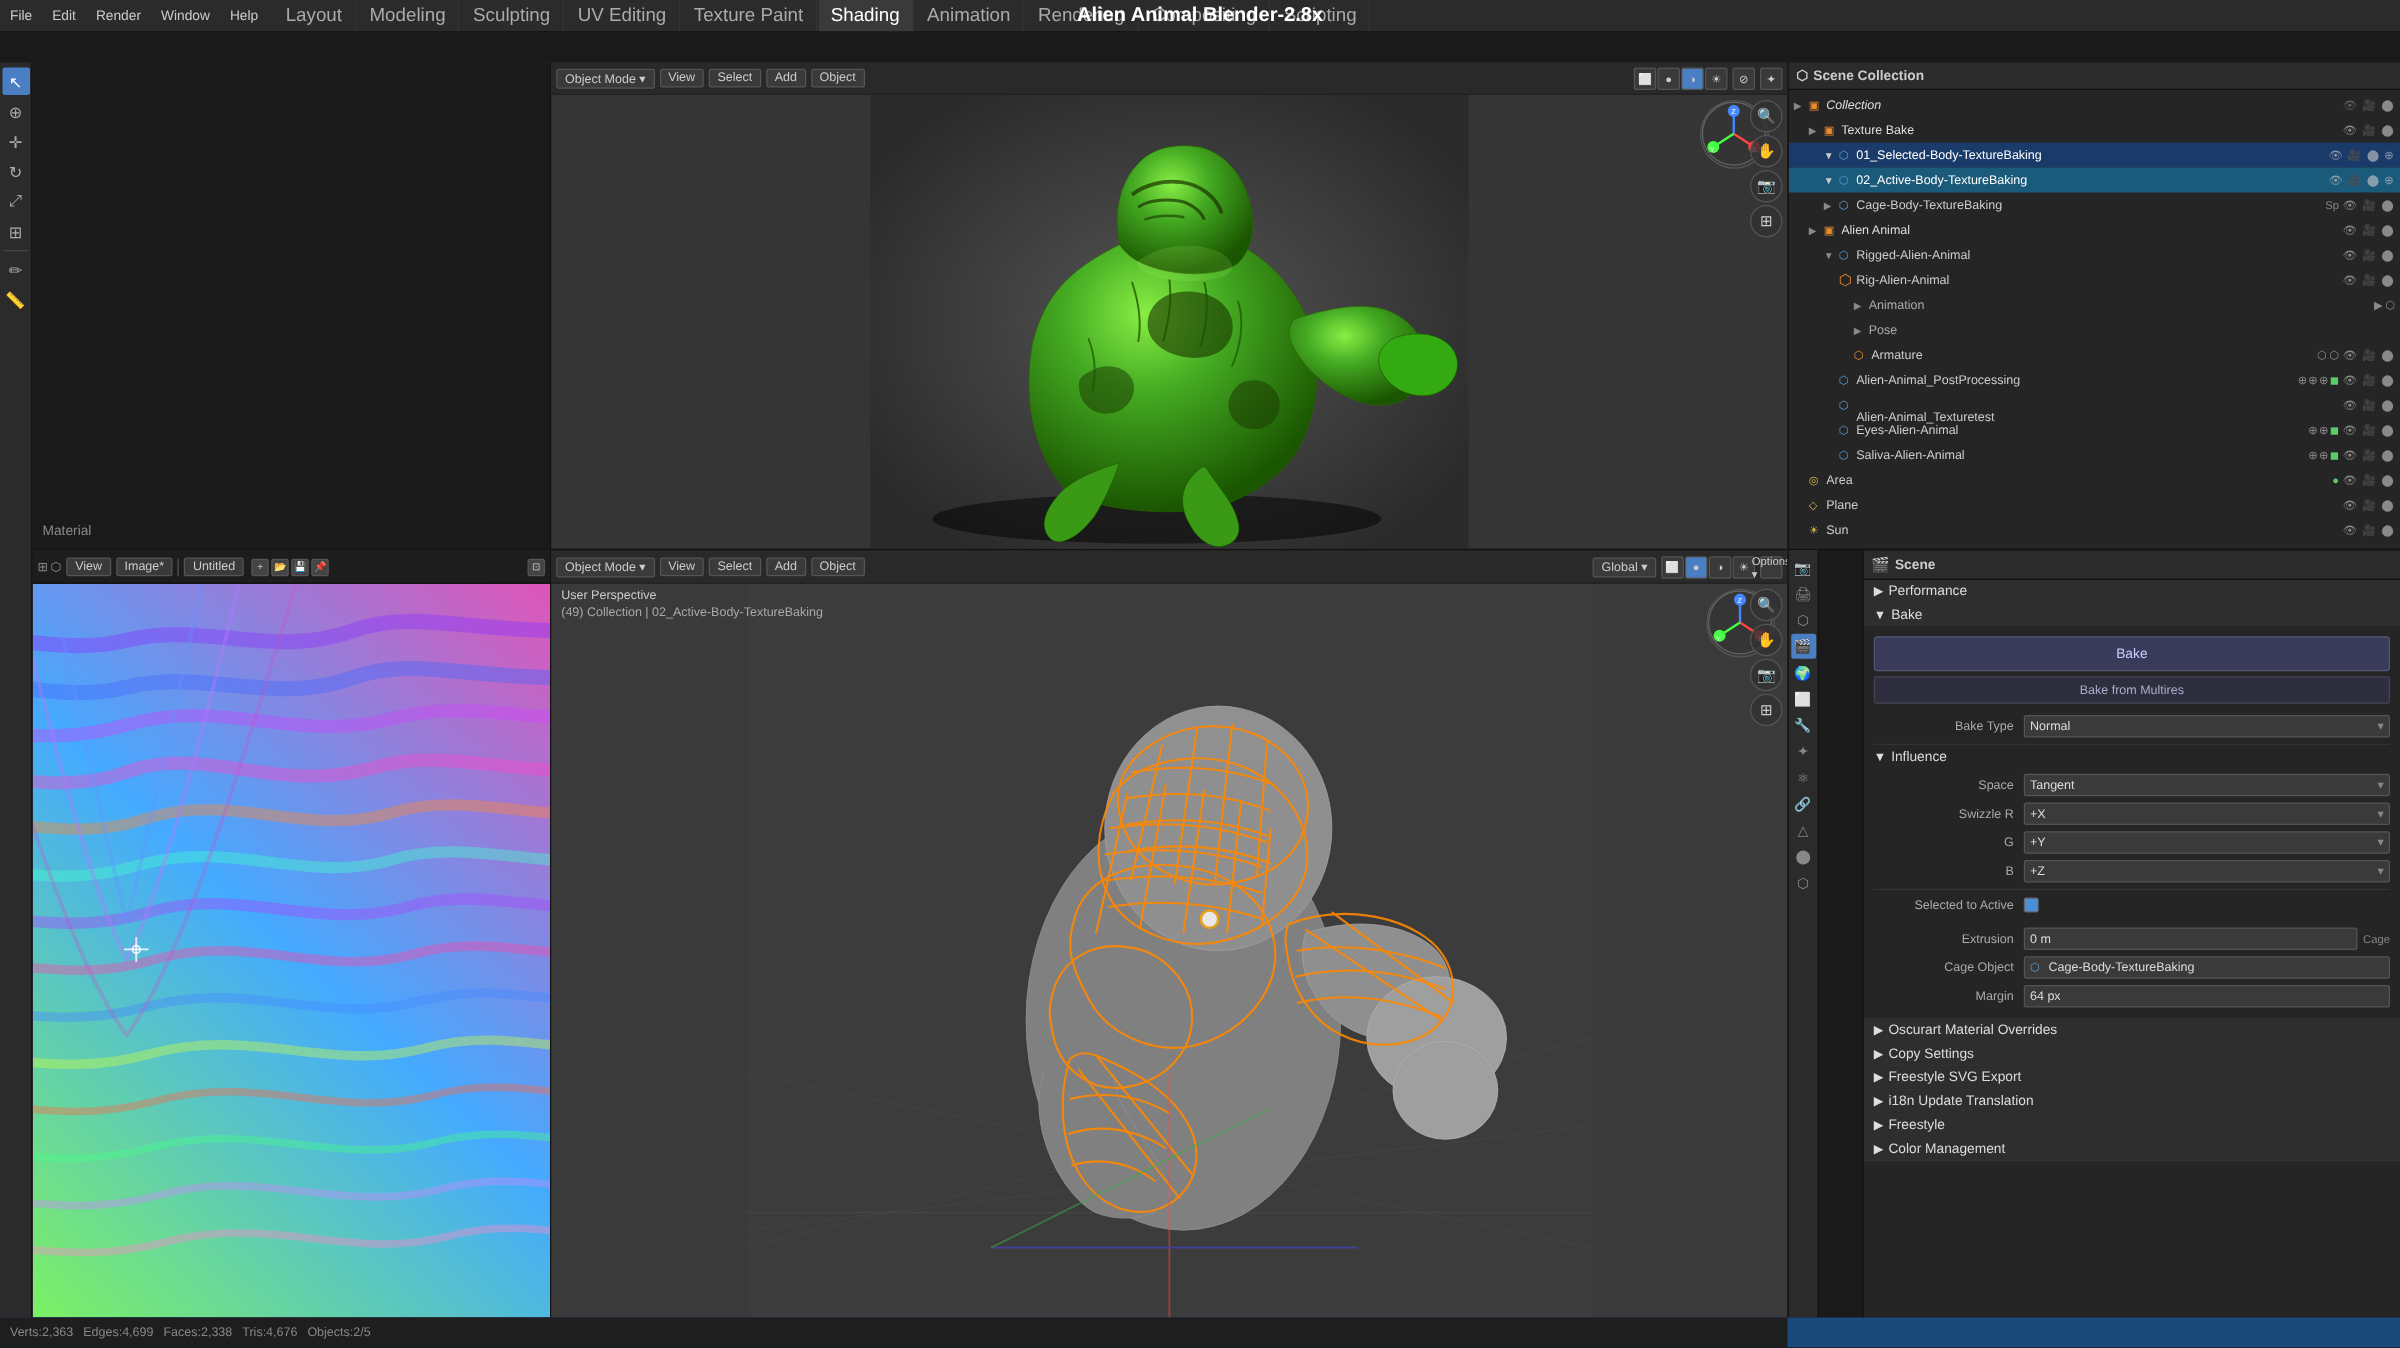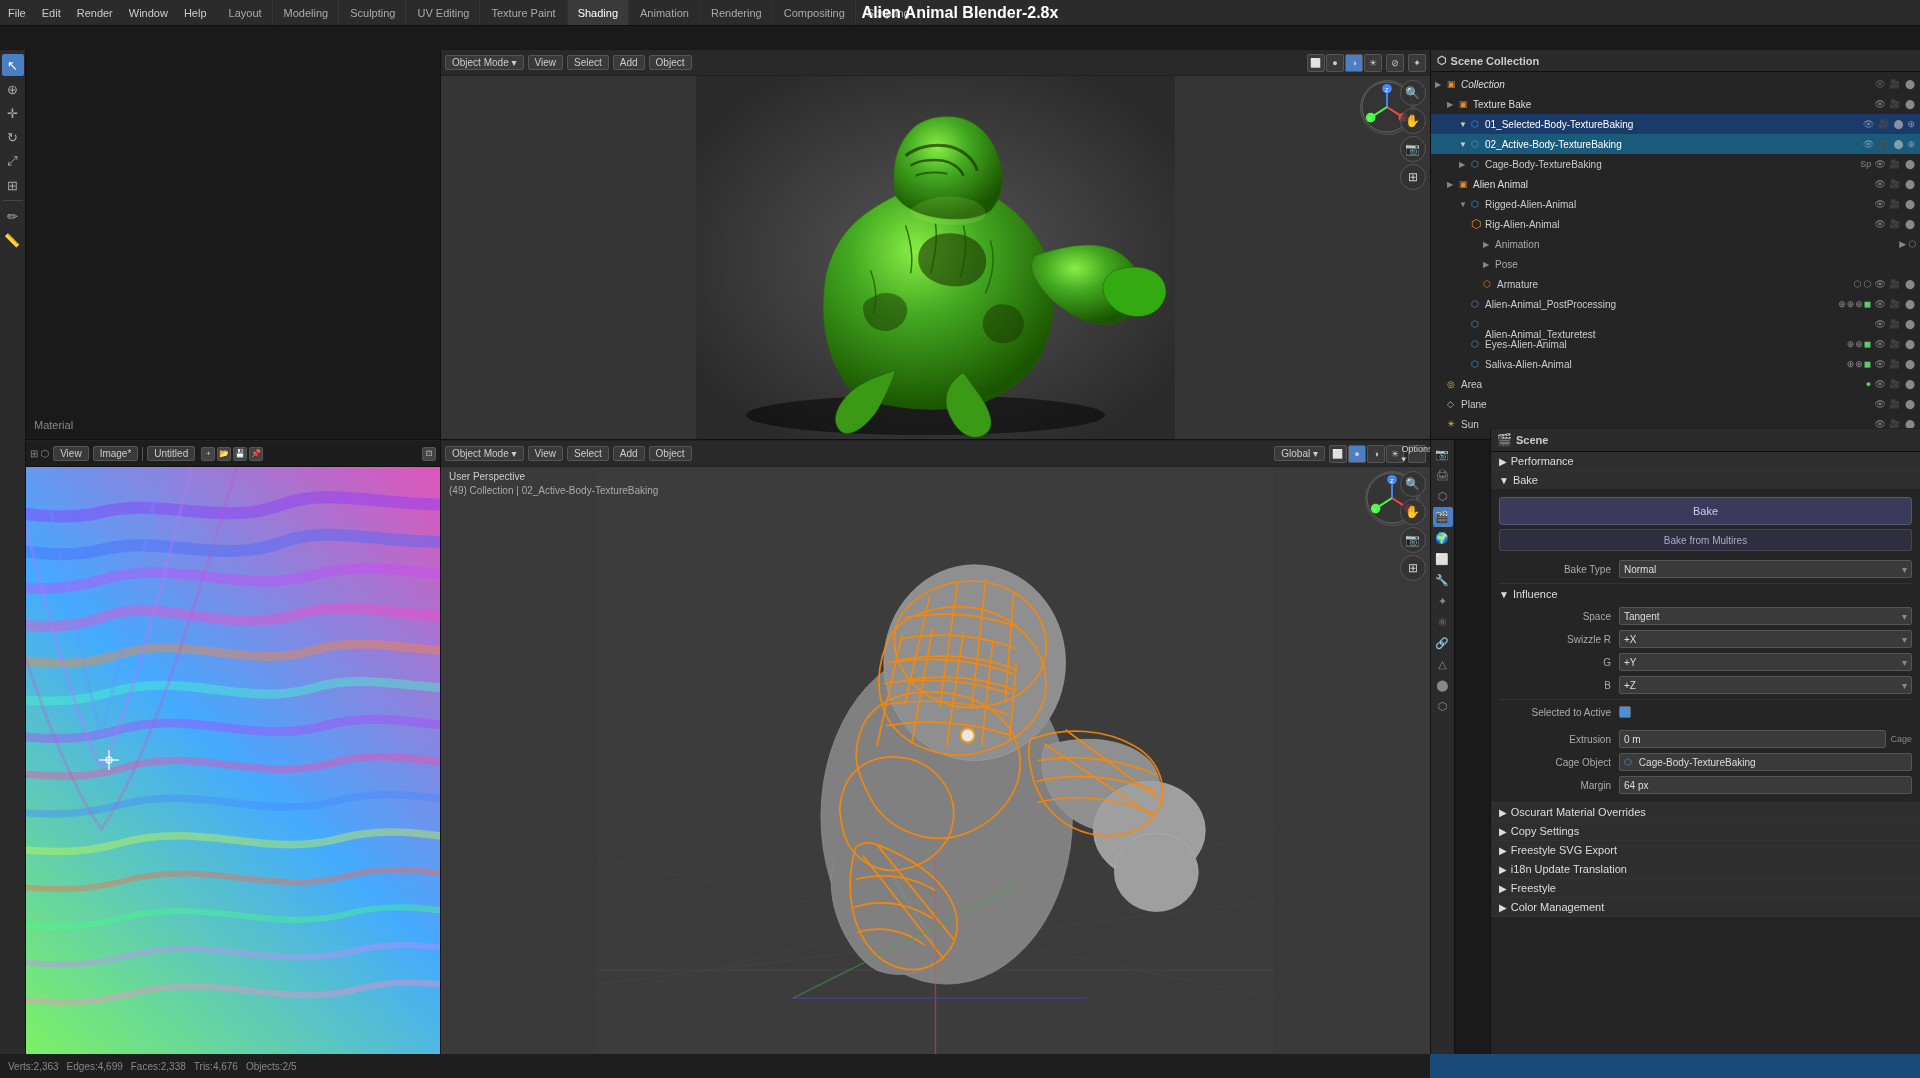--- a/index.html
+++ b/index.html
@@ -46,21 +46,21 @@
       font-weight: bold;
       color: #ffffff;
       z-index: 101;
     }
     .ws-tab {
       padding: 0 10px;
       height: 100%;
       display: flex;
       align-items: center;
       cursor: pointer;
-      font-size: 11px;
+      font-size: 15px;
       color: #aaaaaa;
       border-right: 1px solid #333;
     }
     .ws-tab.active {
       background: #3a3a3a;
       color: #ffffff;
     }
 
     
     #main-area {
@@ -216,21 +216,21 @@
       right: 490px;
       top: 390px;
       background: #323232;
       border-top: 1px solid #222;
       overflow: hidden;
     }
 
     
     #properties-panel {
       position: absolute;
-      top: 378px; right: 0;
+      top: 390px; right: 0;
       width: 430px;
       bottom: 0;
       background: #252525;
       border-left: 1px solid #111;
       border-top: 1px solid #222;
       overflow-y: auto;
     }
 
     
     #props-icons {

